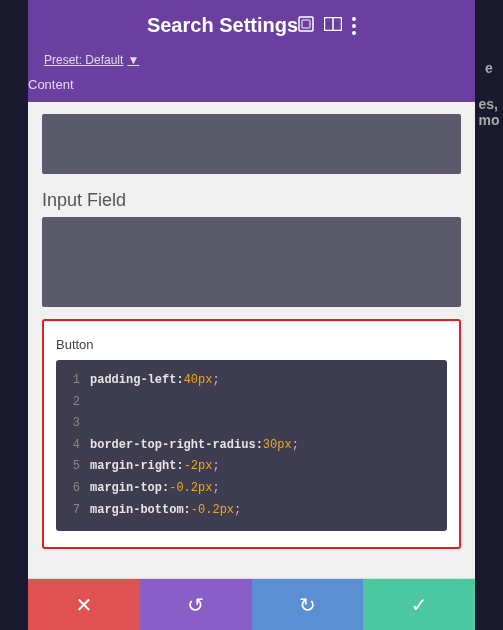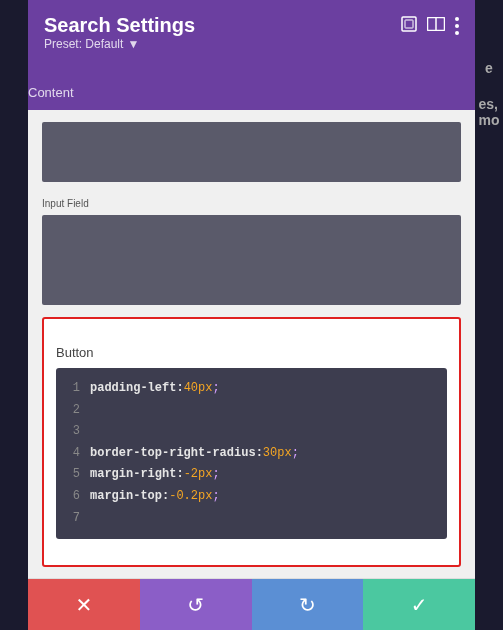--- a/index.html
+++ b/index.html
@@ -58,43 +58,44 @@
 
     .panel-header {
       background: #6b3fa0;
       padding: 14px 16px 0 16px;
       color: white;
     }
 
     .panel-header-top {
       display: flex;
       align-items: center;
-      justify-content: space-between;
-      margin-bottom: 0;
+      justify-content: center;
+      margin-bottom: 16px;
     }
 
     .panel-title {
       font-size: 20px;
       font-weight: bold;
       color: white;
     }
 
     .panel-header-icons {
       display: flex;
       align-items: center;
       gap: 10px;
     }
 
     .panel-preset {
       font-size: 12px;
       color: rgba(255,255,255,0.8);
-      margin-bottom: 24px;
+      margin-bottom: 0;
       display: flex;
       align-items: center;
       gap: 4px;
+      text-decoration: underline;
     }
 
     .tabs {
       display: flex;
       background: #6b3fa0;
     }
 
     .tab {
       flex: 1;
       padding: 10px 0;
@@ -119,39 +120,39 @@
     }
 
     .preview-area {
       background: #5a5a6a;
       height: 60px;
       margin: 12px 14px;
       border-radius: 2px;
     }
 
     .section-label {
-      font-size: 10px;
+      font-size: 18px;
       color: #555;
       padding: 4px 14px 6px 14px;
       font-weight: 500;
     }
 
     .input-field-preview {
       background: #5a5a6a;
       height: 90px;
       margin: 0 14px 12px 14px;
       border-radius: 2px;
     }
 
     .button-section {
       margin: 4px 14px 12px 14px;
       border: 2px solid #e02020;
       border-radius: 3px;
       background: white;
-      padding: 26px 12px;
+      padding: 16px 12px;
     }
 
     .button-section-label {
       font-size: 13px;
       color: #444;
       font-weight: 500;
       margin-bottom: 8px;
     }
 
     .code-block {
@@ -307,20 +308,21 @@
           <span><span class="code-prop">margin-right:</span><span class="code-val">-2px</span><span class="code-semi">;</span></span>
         </div>
 
         <div class="code-line">
           <span class="line-num">6</span>
           <span><span class="code-prop">margin-top:</span><span class="code-val">-0.2px</span><span class="code-semi">;</span></span>
         </div>
 
         <div class="code-line">
           <span class="line-num">7</span>
+          <span><span class="code-prop">margin-bottom:</span><span class="code-val">-0.2px</span><span class="code-semi">;</span></span>
         </div>
 
       </div>
     </div>
 
   </div>
 
   <div class="footer-bar">
     <button class="footer-btn btn-cancel">
       <span>✕</span>

